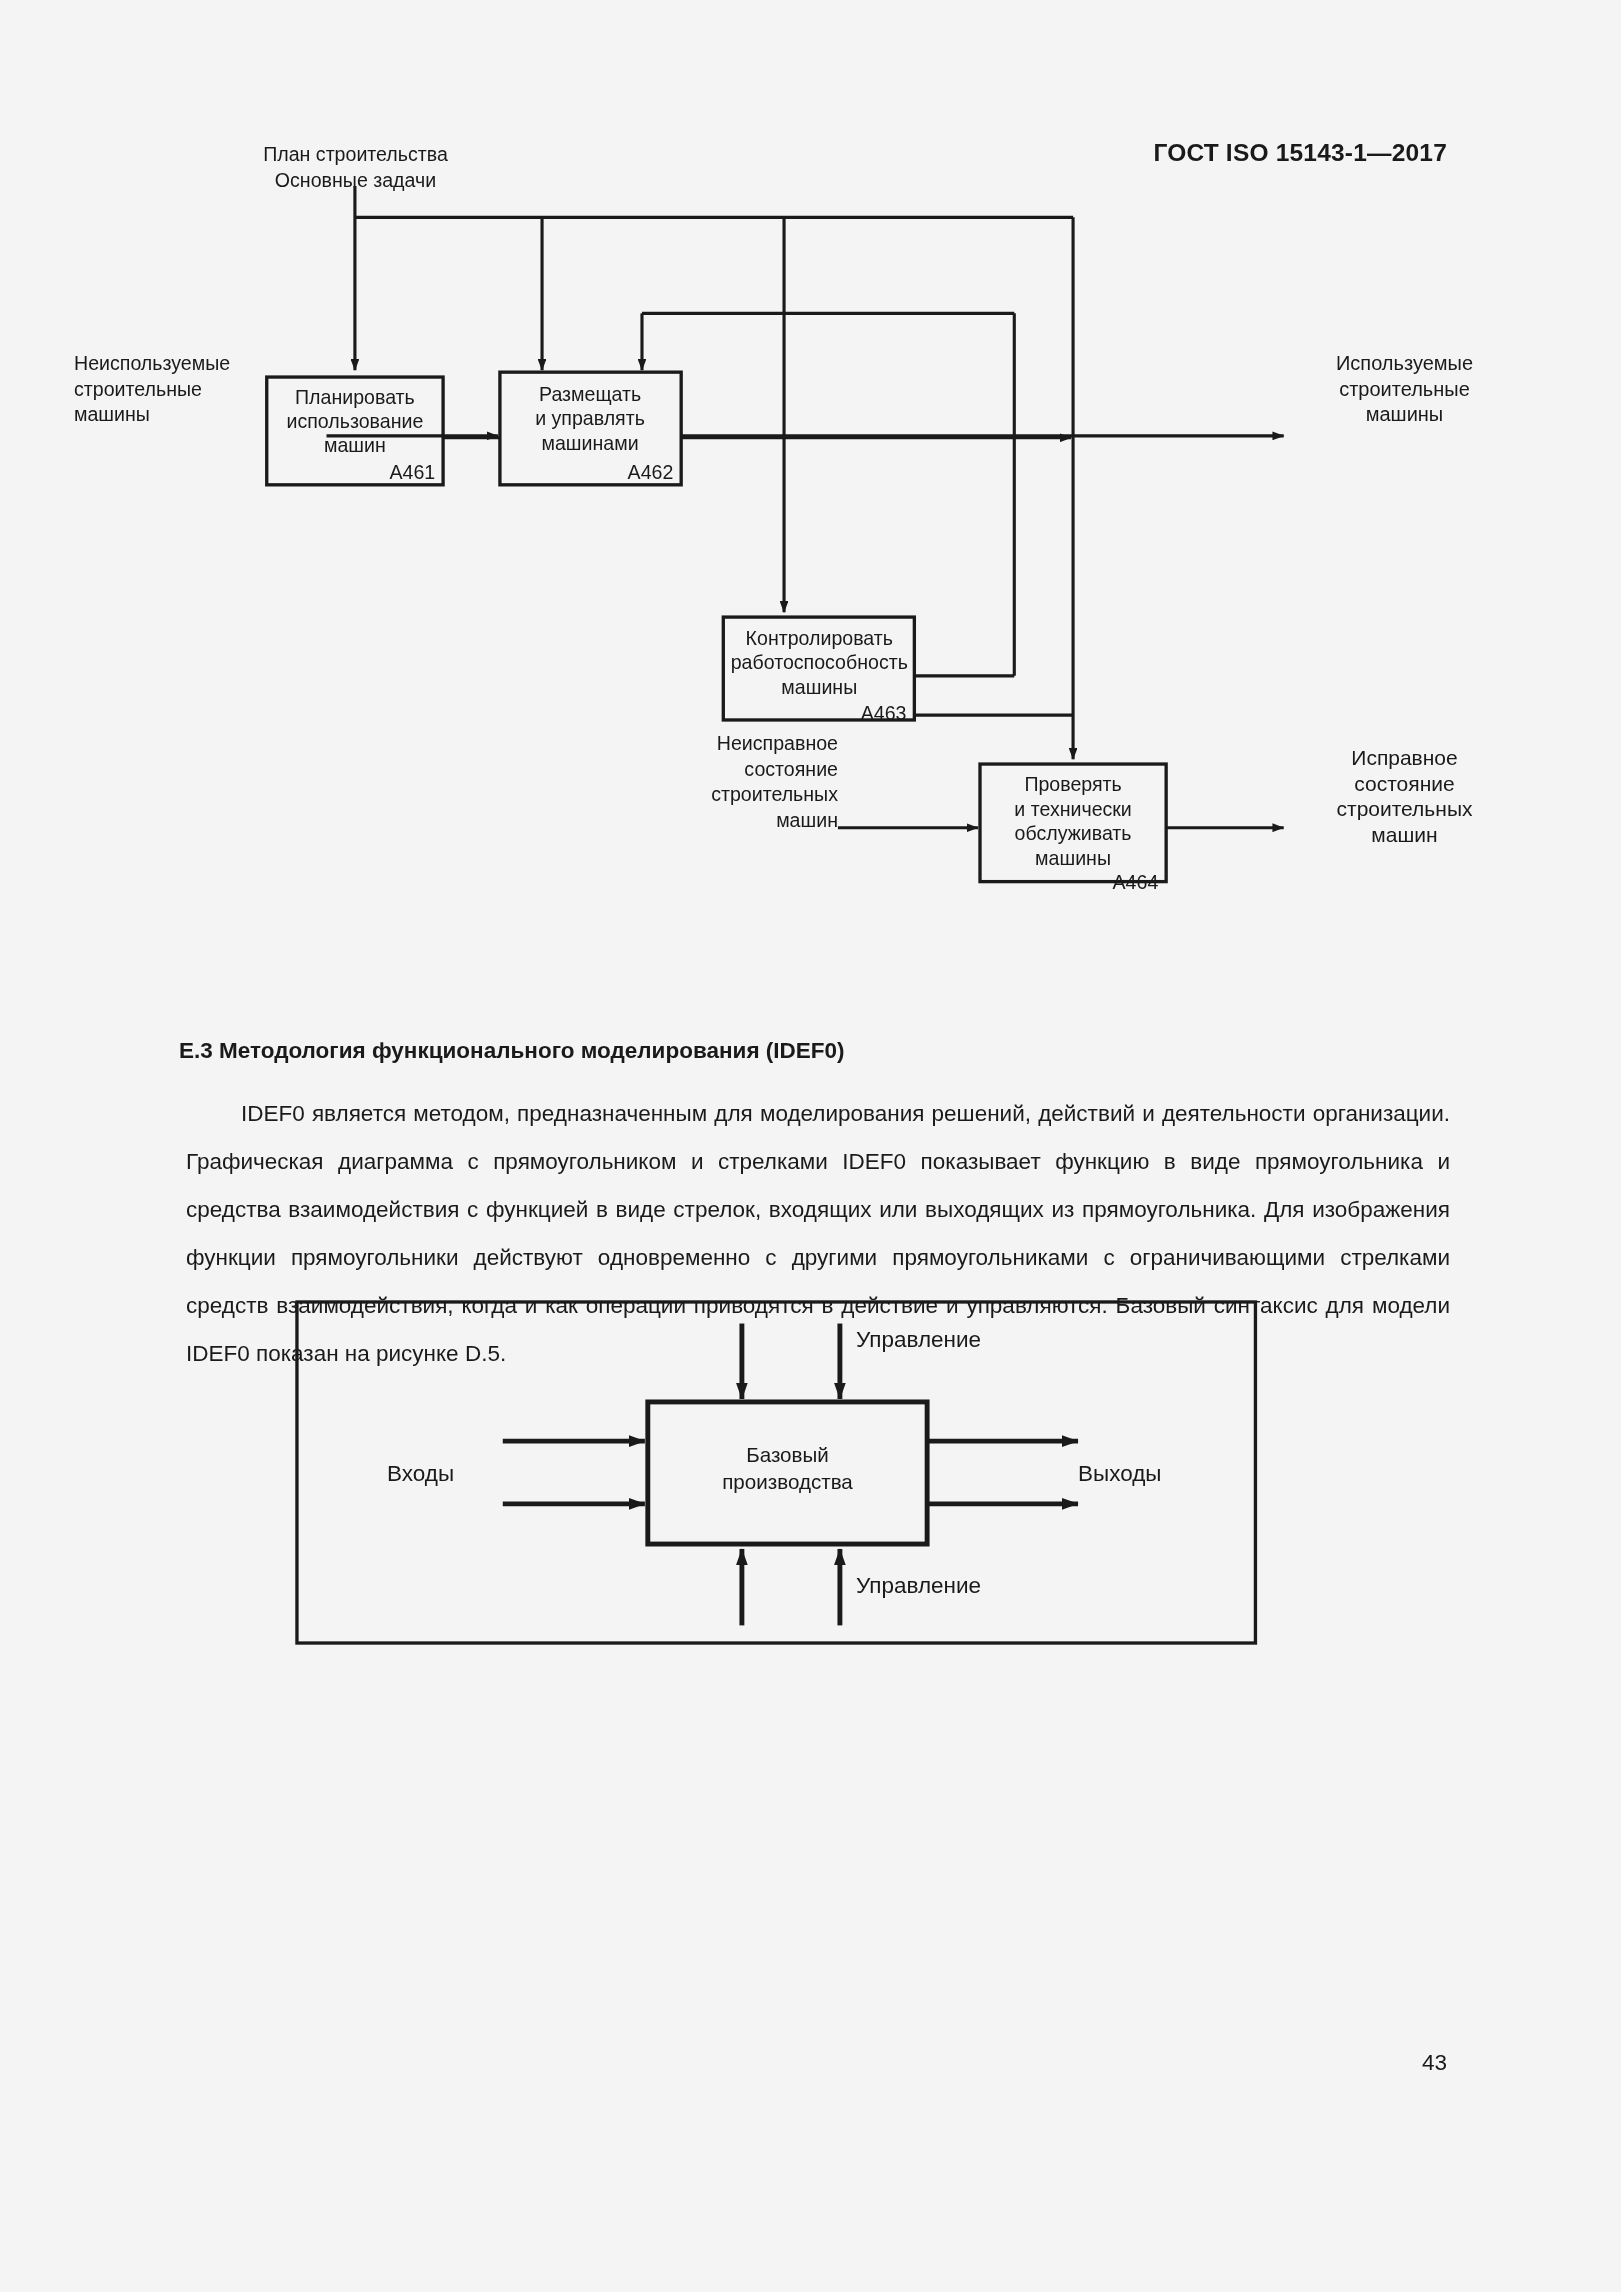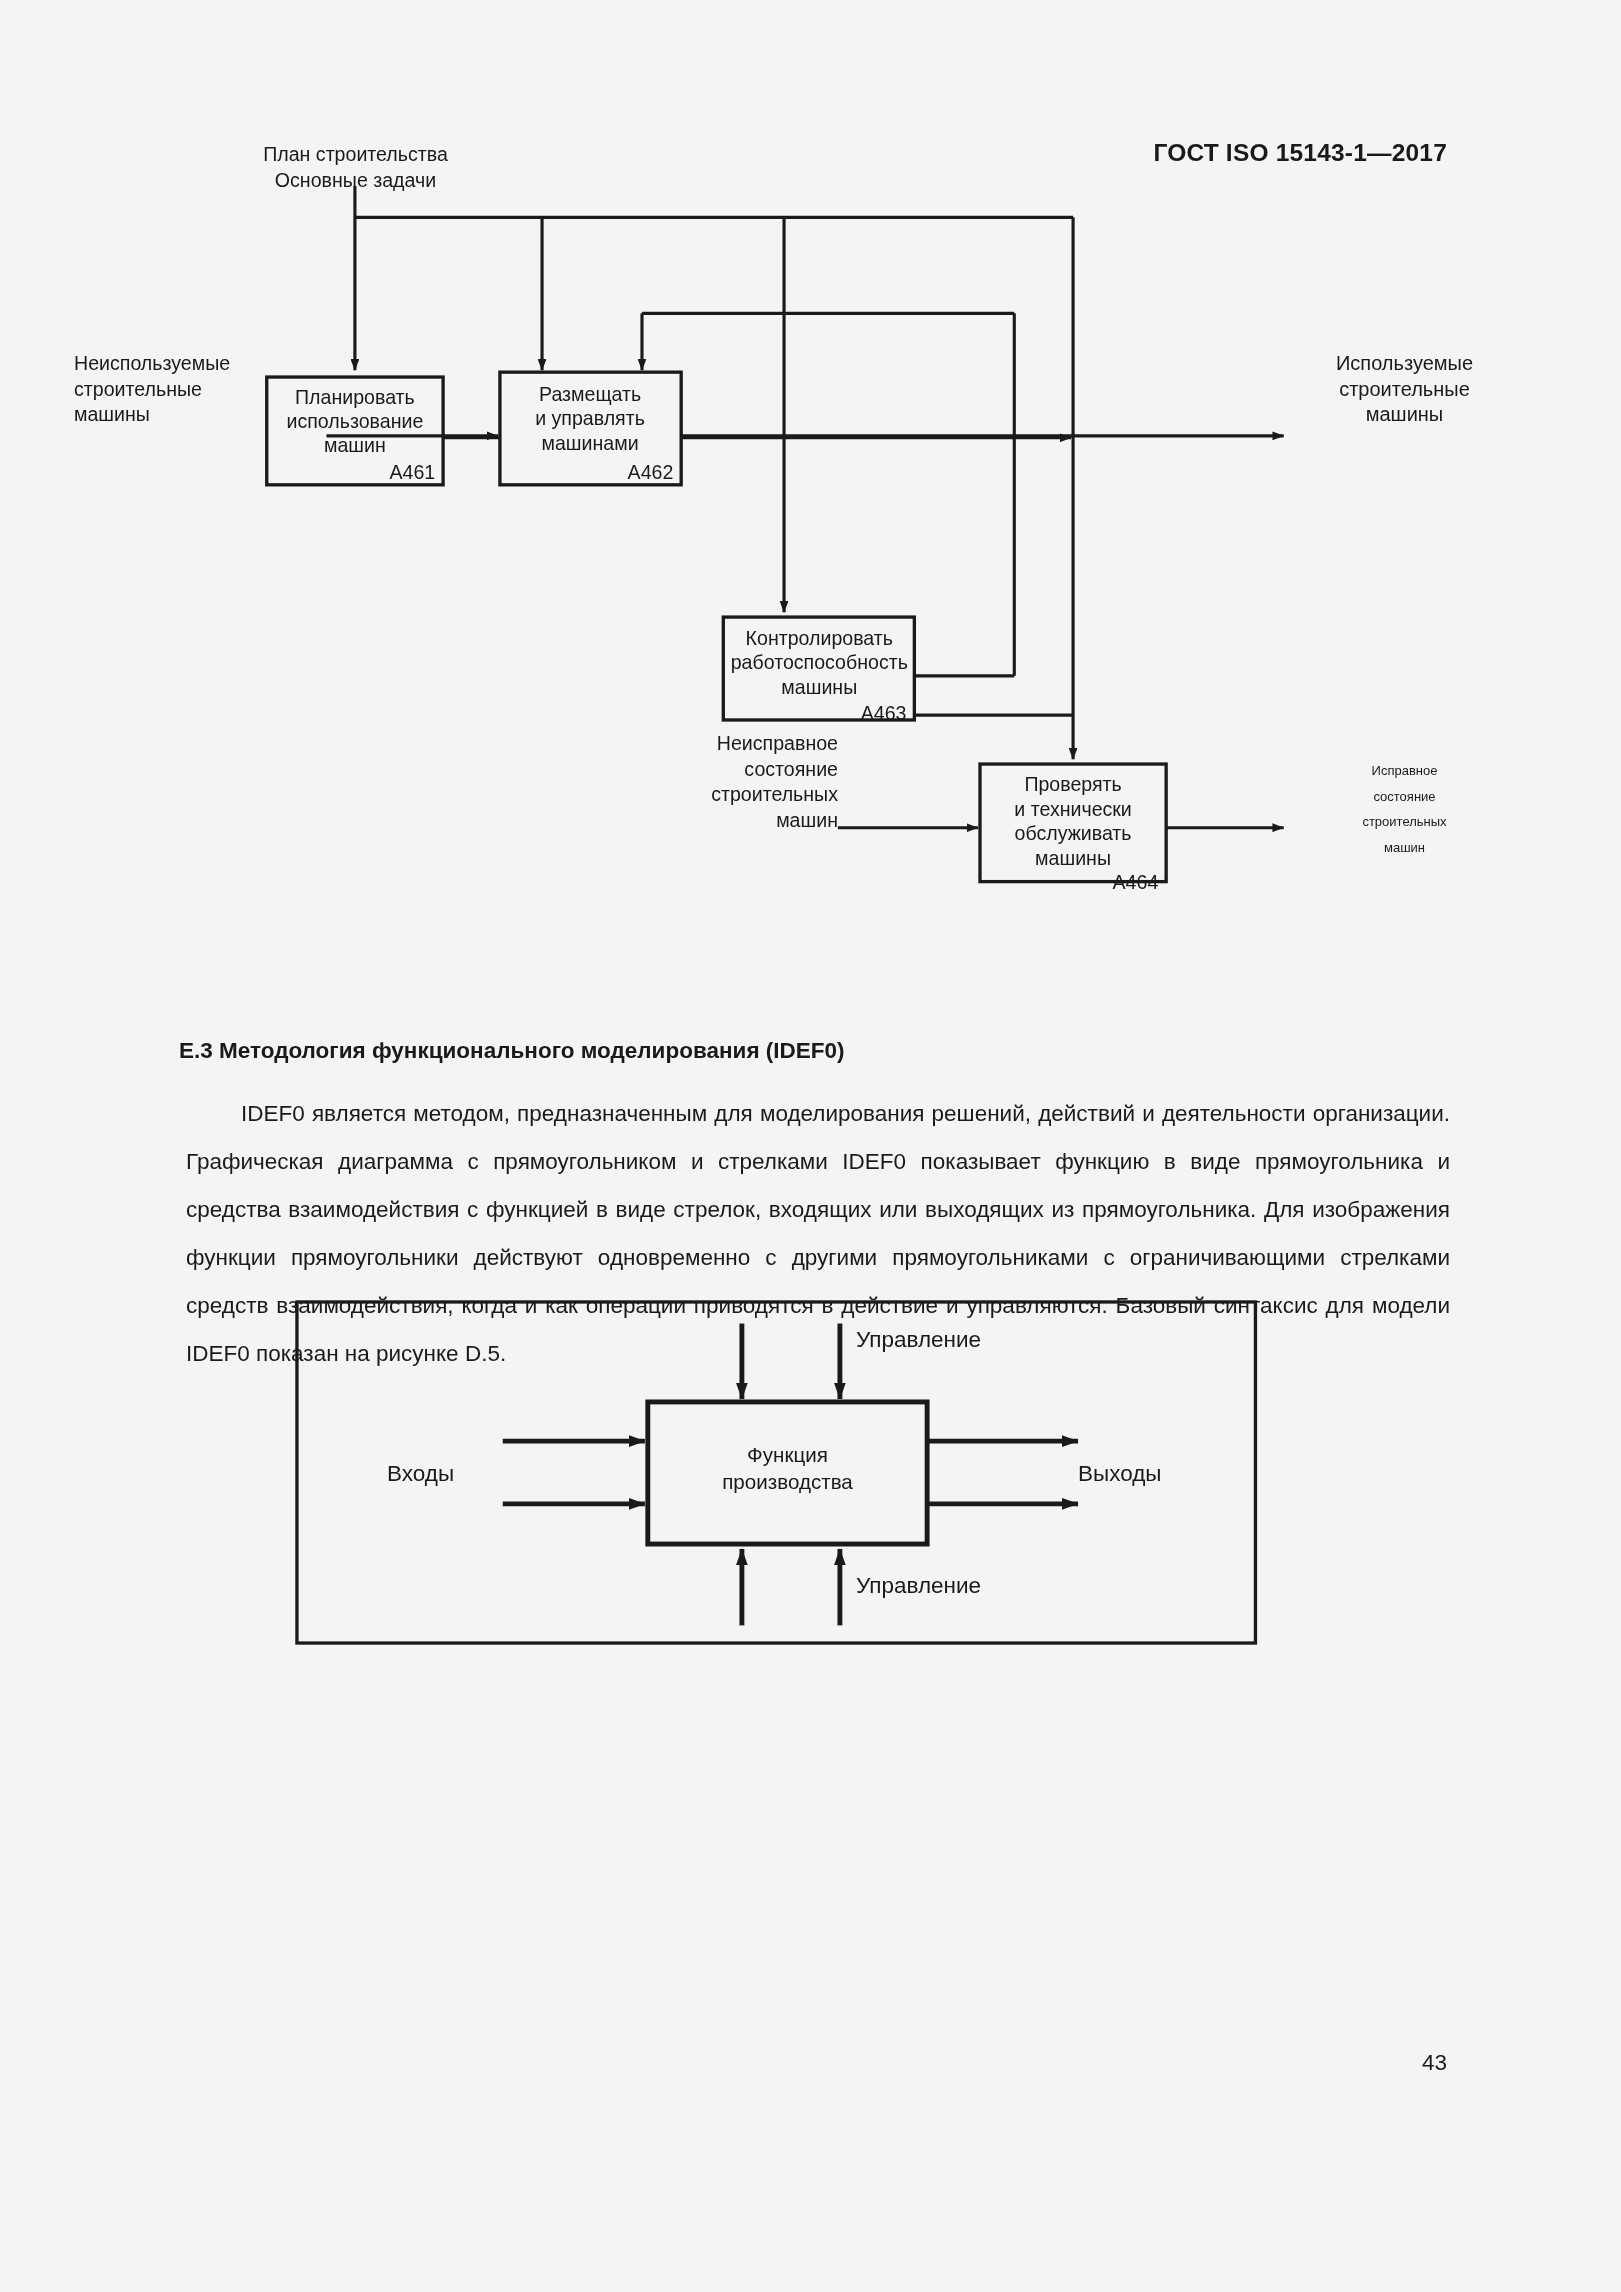--- a/index.html
+++ b/index.html
@@ -204,21 +204,21 @@
         <div>строительных</div>
         <div>машин</div>
       </div>
 
       <div style="position:absolute;left:1292px;top:165px;width:225px;text-align:center;font-size:20px;line-height:25.5px;">
         <div>Используемые</div>
         <div>строительные</div>
         <div>машины</div>
       </div>
 
-      <div style="position:absolute;left:1292px;top:572px;width:225px;text-align:center;font-size:13px;line-height:25.5px;">
+      <div style="position:absolute;left:1292px;top:559px;width:225px;text-align:center;font-size:21px;line-height:25.5px;">
         <div>Исправное</div>
         <div>состояние</div>
         <div>строительных</div>
         <div>машин</div>
       </div>
     </div>
   </div>
 
 
   <div class="section-heading">Е.3 Методология функционального моделирования (IDEF0)</div>
@@ -253,21 +253,21 @@
     <div style="position:absolute;left:0;top:0;width:1621px;height:353px;pointer-events:none;">
       <div style="position:absolute;left:856px;top:31px;font-size:22.5px;">Управление</div>
 
       <div style="position:absolute;left:387px;top:165px;font-size:22.5px;">Входы</div>
 
       <div style="position:absolute;left:1078px;top:165px;font-size:22.5px;">Выходы</div>
 
       <div style="position:absolute;left:856px;top:277px;font-size:22.5px;">Управление</div>
 
       <div style="position:absolute;left:648px;top:145px;width:279px;text-align:center;font-size:20.6px;line-height:27.4px;">
-        <div>Функция</div>
+        <div>Базовый</div>
         <div>производства</div>
       </div>
     </div>
   </div>
 
 
   <div class="page-number">43</div>
 
 </div>
 

